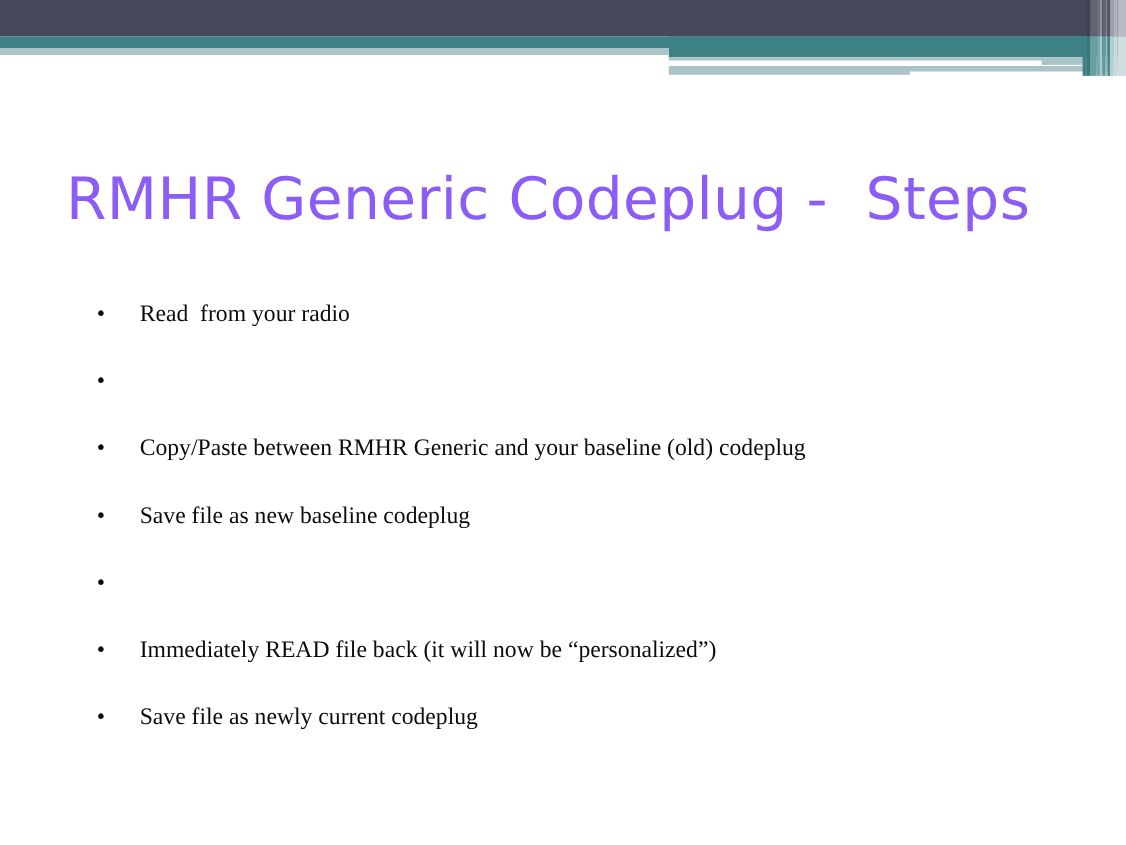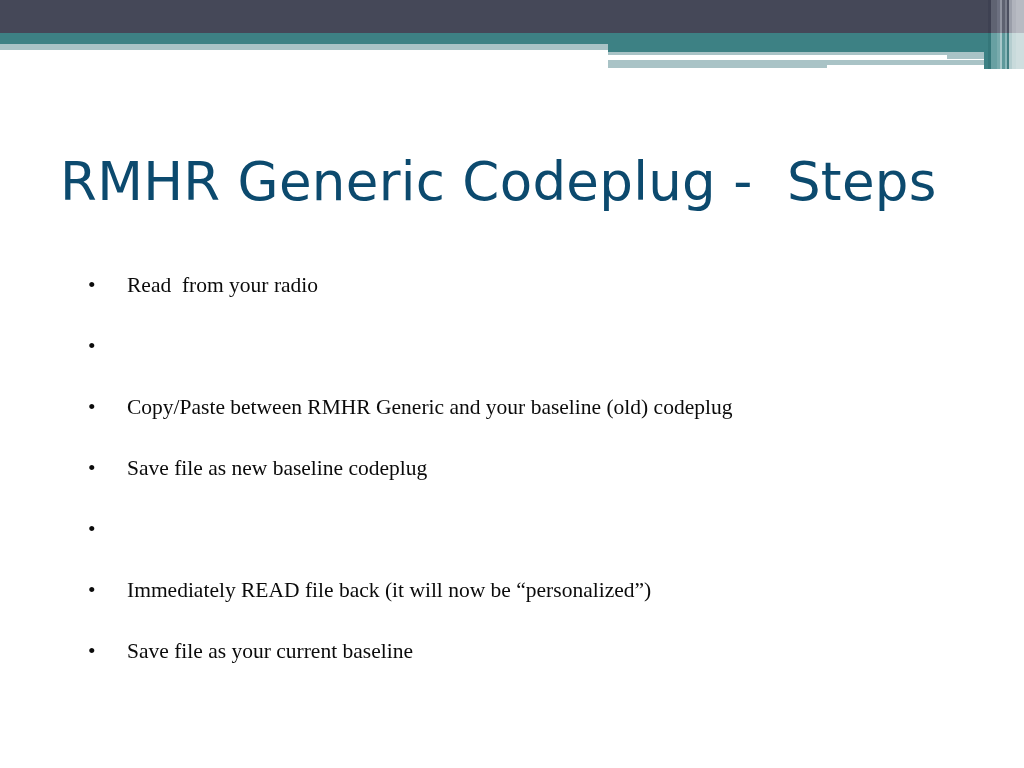--- a/index.html
+++ b/index.html
@@ -130,21 +130,21 @@
 
   
   .title {
     position: absolute;
     left: 60px;
     top: 152px;
     width: 900px;
     font-family: "DejaVu Sans", "Liberation Sans", sans-serif;
     font-size: 53px;
     font-weight: 400;
-    color: #0c4a6e;
+    color: #8b5cf6;
     letter-spacing: 0.3px;
     white-space: pre;
     line-height: 1.12;
   }
 
   
   .bullets {
     position: absolute;
     left: 88px;
     top: 275px;
@@ -233,17 +233,17 @@
       </div>
       <div class="bullet-row">
         <span class="bullet-mark">•</span>
       </div>
       <div class="bullet-row">
         <span class="bullet-mark">•</span>
         <span class="bullet-text">Immediately READ file back (it will now be “personalized”)</span>
       </div>
       <div class="bullet-row">
         <span class="bullet-mark">•</span>
-        <span class="bullet-text">Save file as your current baseline</span>
+        <span class="bullet-text">Save file as newly current codeplug</span>
       </div>
     </div>
 
 </div>
 
 </body></html>

